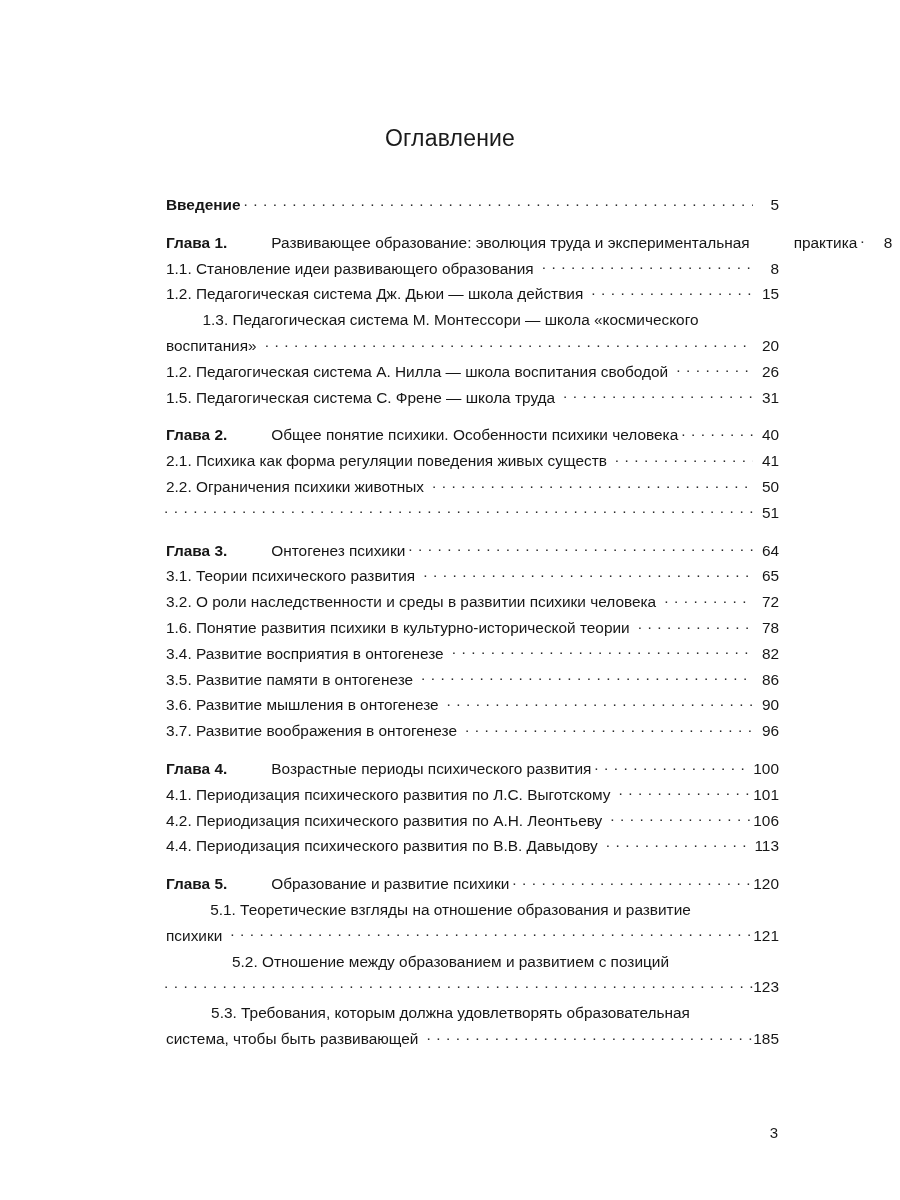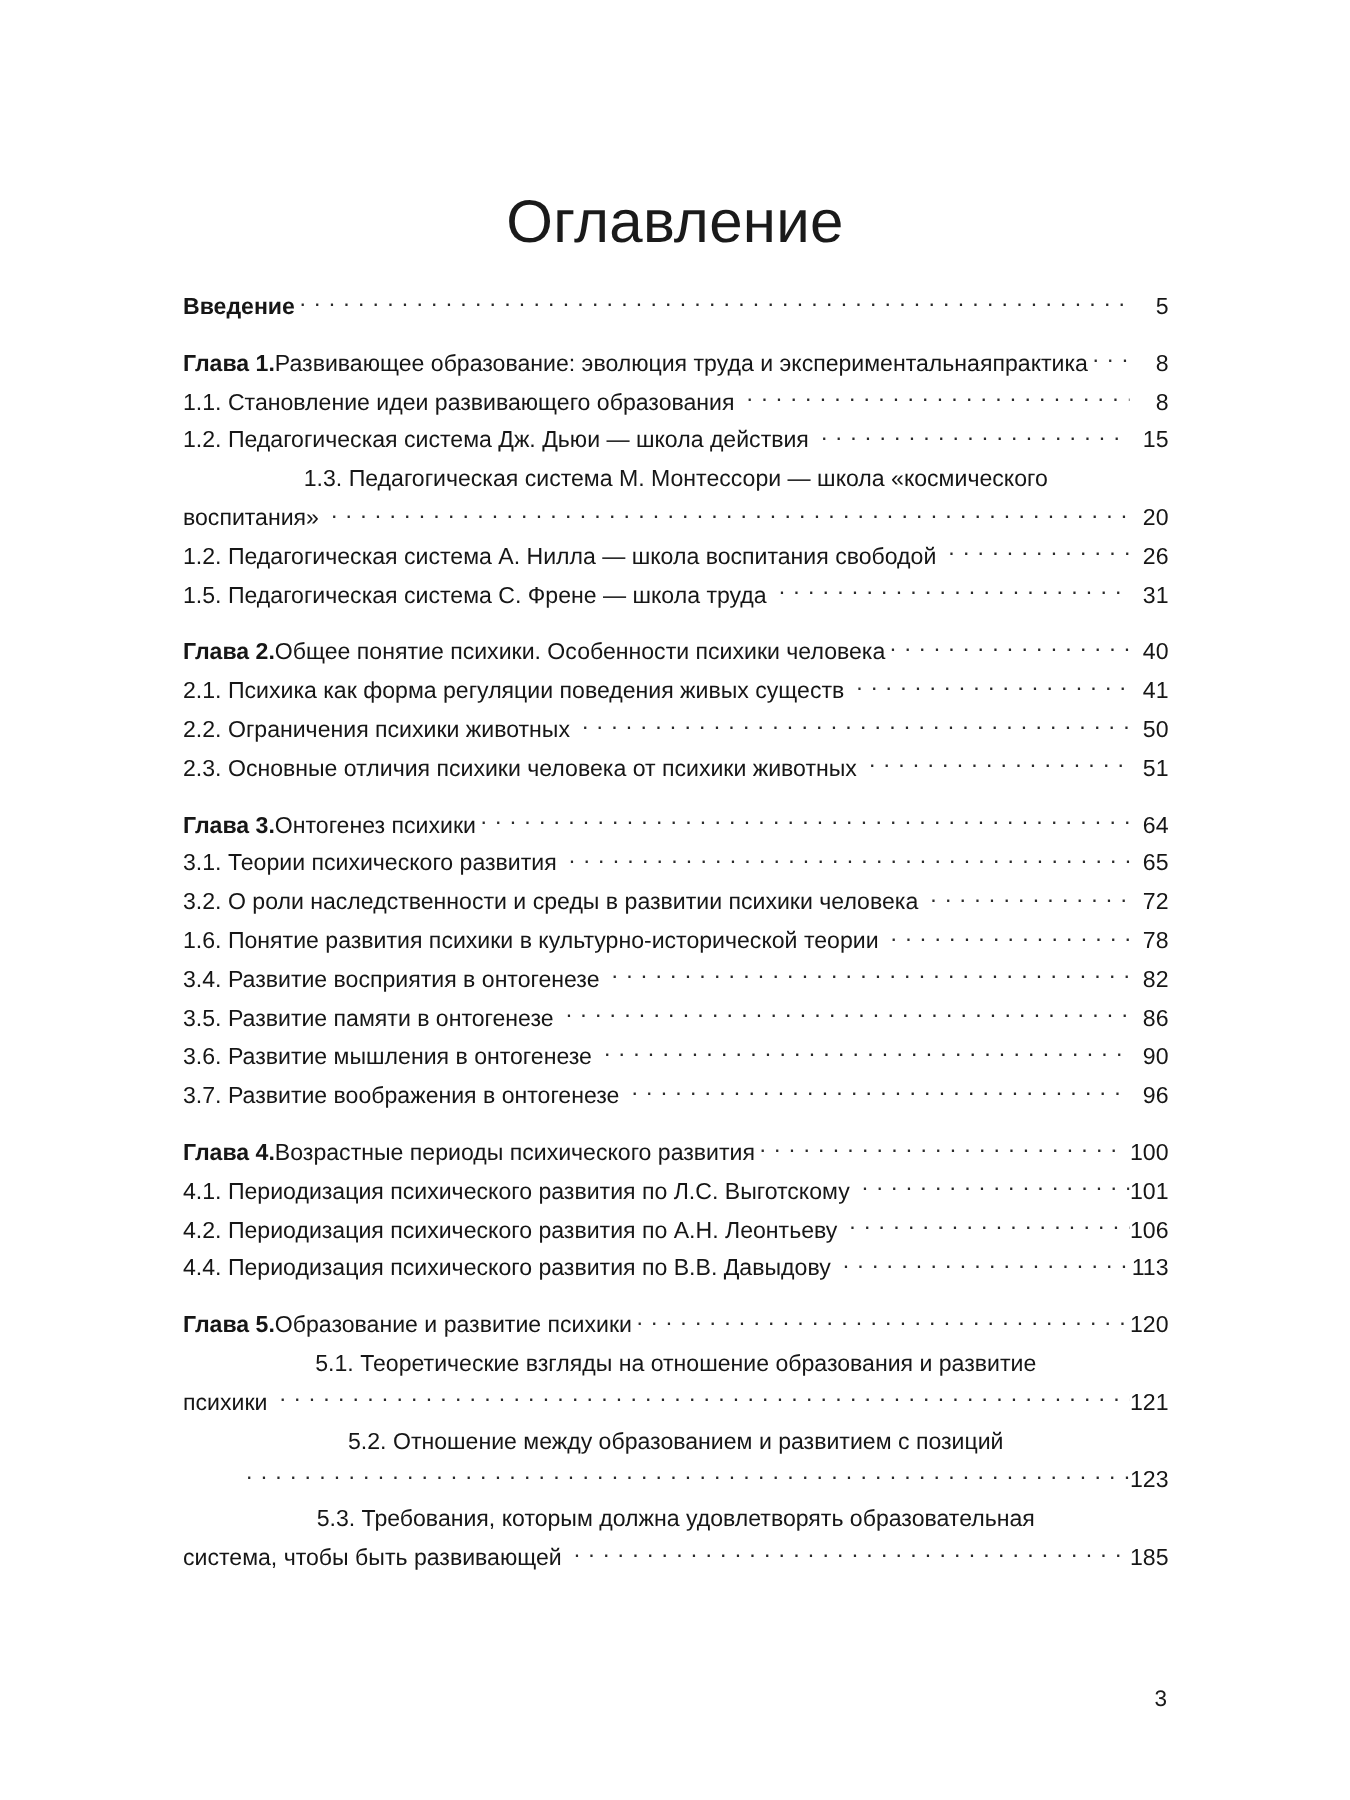--- a/index.html
+++ b/index.html
@@ -19,21 +19,21 @@
     -webkit-font-smoothing: antialiased;
   }
 
   
   .toc-title {
     position: absolute;
     left: 0;
     top: 126px;
     width: 900px;
     text-align: center;
-    font-size: 40px;
+    font-size: 23px;
     font-weight: 400;
     letter-spacing: 0.2px;
     color: #1a1a1a;
     line-height: 1.1;
   }
 
   
   .toc {
     position: absolute;
     left: 122px;
@@ -98,20 +98,21 @@
   .entry .line {
     display: block;
     text-align: center;
   }
   .entry .finalline {
     display: flex;
     align-items: baseline;
   }
   .entry .finalline .txt {
     flex: 0 0 auto;
+    margin-left: 44px;
   }
 
   
   .folio {
     position: absolute;
     right: 122px;
     top: 1124px;
     font-size: 15px;
     color: #1a1a1a;
   }
@@ -193,21 +194,20 @@
       </div>
       <div class="entry sub">
         <div class="finalline">
           <span class="txt">2.2. Ограничения психики животных</span>
           <span class="dots"></span>
           <span class="pg">50</span>
         </div>
       </div>
       <div class="entry sub">
         <div class="finalline">
-          <span class="txt">2.3. Основные отличия психики человека от психики животных</span>
           <span class="dots"></span>
           <span class="pg">51</span>
         </div>
       </div>
       <div class="entry chapter">
         <div class="finalline">
           <span class="txt bold">Глава 3.</span>
           <span class="txt"> Онтогенез психики</span>
           <span class="dots"></span>
           <span class="pg">64</span>

